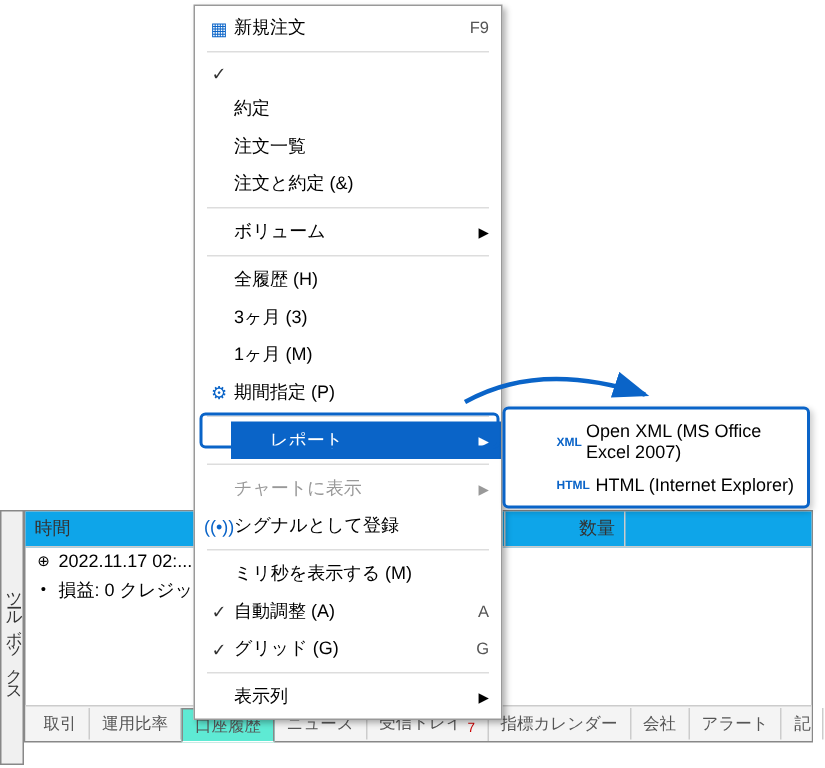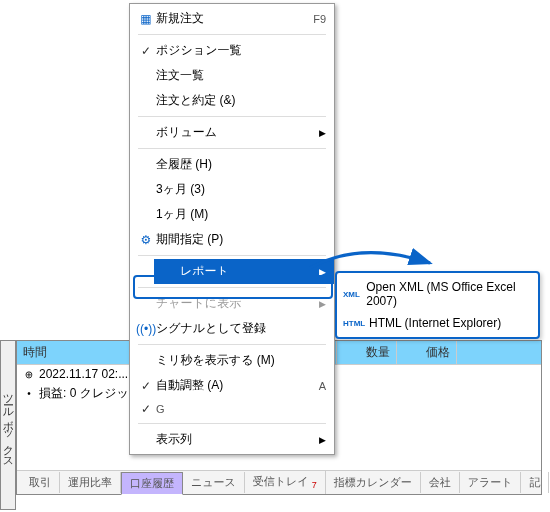--- a/index.html
+++ b/index.html
@@ -1,64 +1,63 @@
 <!DOCTYPE html>
 <html><head>
 <meta charset="utf-8">
 <style>
 * { margin: 0; padding: 0; box-sizing: border-box; }
 body { font-family: "Segoe UI", Meiryo, sans-serif; font-size: 12px; background: #fff; width: 550px; height: 512px; position: relative; overflow: hidden; }
 
 .main-area { position: absolute; left: 16px; top: 340px; right: 8px; border: 1px solid #888; background: #fff; }
 .vertical-label { position: absolute; left: 0; top: 340px; width: 16px; height: 170px; border: 1px solid #888; background: #f0f0f0; display: flex; align-items: center; justify-content: center; writing-mode: vertical-rl; font-size: 11px; color: #333; }
-.table-header { display: flex; background: #7dd3fc; border-bottom: 1px solid #ccc; }
+.table-header { display: flex; background: #0ea5e9; border-bottom: 1px solid #ccc; }
 .th { padding: 3px 6px; border-right: 1px solid #ccc; font-size: 12px; color: #333; }
 .th-time { width: 320px; }
-.th-qty { width: 60px; text-align: right; }
+.th-qty { width: 80px; text-align: right; }
 .th-price { width: 60px; text-align: right; }
 .th-rev { flex: 1; }
 .row { display: flex; padding: 2px 6px; align-items: center; }
 .row-icon { width: 12px; text-align: center; font-size: 10px; }
 .row-text { padding-left: 4px; }
 .row-value { position: absolute; left: 260px; }
 
 .tabs-bar { position: absolute; bottom: 0; left: 0; right: 0; height: 24px; background: #f4f4f4; border-top: 1px solid #ccc; display: flex; align-items: center; padding-left: 4px; font-size: 11px; text-align: center; }
 .tab { padding: 3px 8px; color: #555; border-right: 1px solid #ccc; cursor: pointer; white-space: nowrap; }
-.tab.active { background: #c4b5fd; border: 1px solid #888; border-bottom: 1px solid #fff; position: relative; top: 1px; }
+.tab.active { background: #5eead4; border: 1px solid #888; border-bottom: 1px solid #fff; position: relative; top: 1px; }
 .tab .red { color: #c00; font-size: 9px; vertical-align: sub; }
 
 .context-menu { position: absolute; left: 129px; top: 3px; width: 206px; background: #fff; border: 1px solid #999; box-shadow: 2px 2px 4px rgba(0,0,0,0.3); padding: 2px 0; }
 .menu-item { display: flex; align-items: center; padding: 4px 8px 4px 6px; font-size: 12px; color: #000; cursor: pointer; position: relative; }
 .menu-item.highlighted { background: #0a64c8; color: #fff; margin-left: 24px; }
 .mi-icon { width: 20px; text-align: center; font-size: 12px; color: #0a64c8; }
 .menu-item.highlighted .mi-icon { color: #fff; }
 .mi-label { flex: 1; }
 .mi-shortcut { color: #555; font-size: 11px; }
 .mi-arrow { width: 12px; text-align: right; font-size: 9px; }
 .menu-sep { height: 1px; background: #ddd; margin: 3px 8px; }
 .check { color: #333; }
 
 .submenu { position: absolute; left: 335px; top: 271px; width: 205px; background: #fff; border: 2px solid #0a64c8; border-radius: 4px; padding: 3px 0; box-shadow: 2px 2px 4px rgba(0,0,0,0.2); }
 .sub-item { display: flex; align-items: center; padding: 4px 8px 4px 6px; font-size: 12px; cursor: pointer; }
-.sub-icon { width: 26px; font-size: 8px; font-weight: bold; color: #0a64c8; }
+.sub-icon { width: 26px; font-size: 8px; font-weight: bold; color: #0a64c8; margin-left: 28px; }
 
 .arrow-svg { position: absolute; left: 300px; top: 238px; pointer-events: none; }
 
 .highlight-box { position: absolute; left: 133px; top: 275px; width: 200px; height: 24px; border: 2px solid #0a64c8; border-radius: 4px; pointer-events: none; }
 </style>
 </head>
 <body>
 
 <div class="vertical-label">ツールボックス</div>
 
 <div class="main-area">
   <div class="table-header">
     <div class="th th-time">時間</div>
     <div class="th th-qty">数量</div>
-    <div class="th th-price">価格</div>
   </div>
   <div class="row">
     <span class="row-icon">⊕</span>
     <span class="row-text">2022.11.17 02:...</span>
   </div>
   <div class="row" style="position:relative;">
     <span class="row-icon">•</span>
     <span class="row-text">損益: 0 クレジット</span>
     <span class="row-value">0 000</span>
   </div>
@@ -78,22 +77,25 @@
 
 <div class="context-menu">
   <div class="menu-item">
     <span class="mi-icon">▦</span>
     <span class="mi-label">新規注文</span>
     <span class="mi-shortcut">F9</span>
   </div>
   <div class="menu-sep"></div>
   <div class="menu-item">
     <span class="mi-icon check">✓</span>
-    <span class="mi-label">ポジション一覧</span>
   </div>
+  <div class="menu-item">
+      <span class="mi-icon"></span>
+      <span class="mi-label">約定</span>
+    </div>
   <div class="menu-item">
       <span class="mi-icon"></span>
       <span class="mi-label">注文一覧</span>
     </div>
   <div class="menu-item">
       <span class="mi-icon"></span>
       <span class="mi-label">注文と約定 (&amp;)</span>
     </div>
   <div class="menu-sep"></div>
   <div class="menu-item">
@@ -139,20 +141,21 @@
       <span class="mi-icon"></span>
       <span class="mi-label">ミリ秒を表示する (M)</span>
     </div>
   <div class="menu-item">
       <span class="mi-icon check">✓</span>
       <span class="mi-label">自動調整 (A)</span>
       <span class="mi-shortcut">A</span>
     </div>
   <div class="menu-item">
       <span class="mi-icon check">✓</span>
+      <span class="mi-label">グリッド (G)</span>
       <span class="mi-shortcut">G</span>
     </div>
   <div class="menu-sep"></div>
   <div class="menu-item">
       <span class="mi-icon"></span>
       <span class="mi-label">表示列</span>
       <span class="mi-arrow">▶</span>
     </div>
 </div>
 

